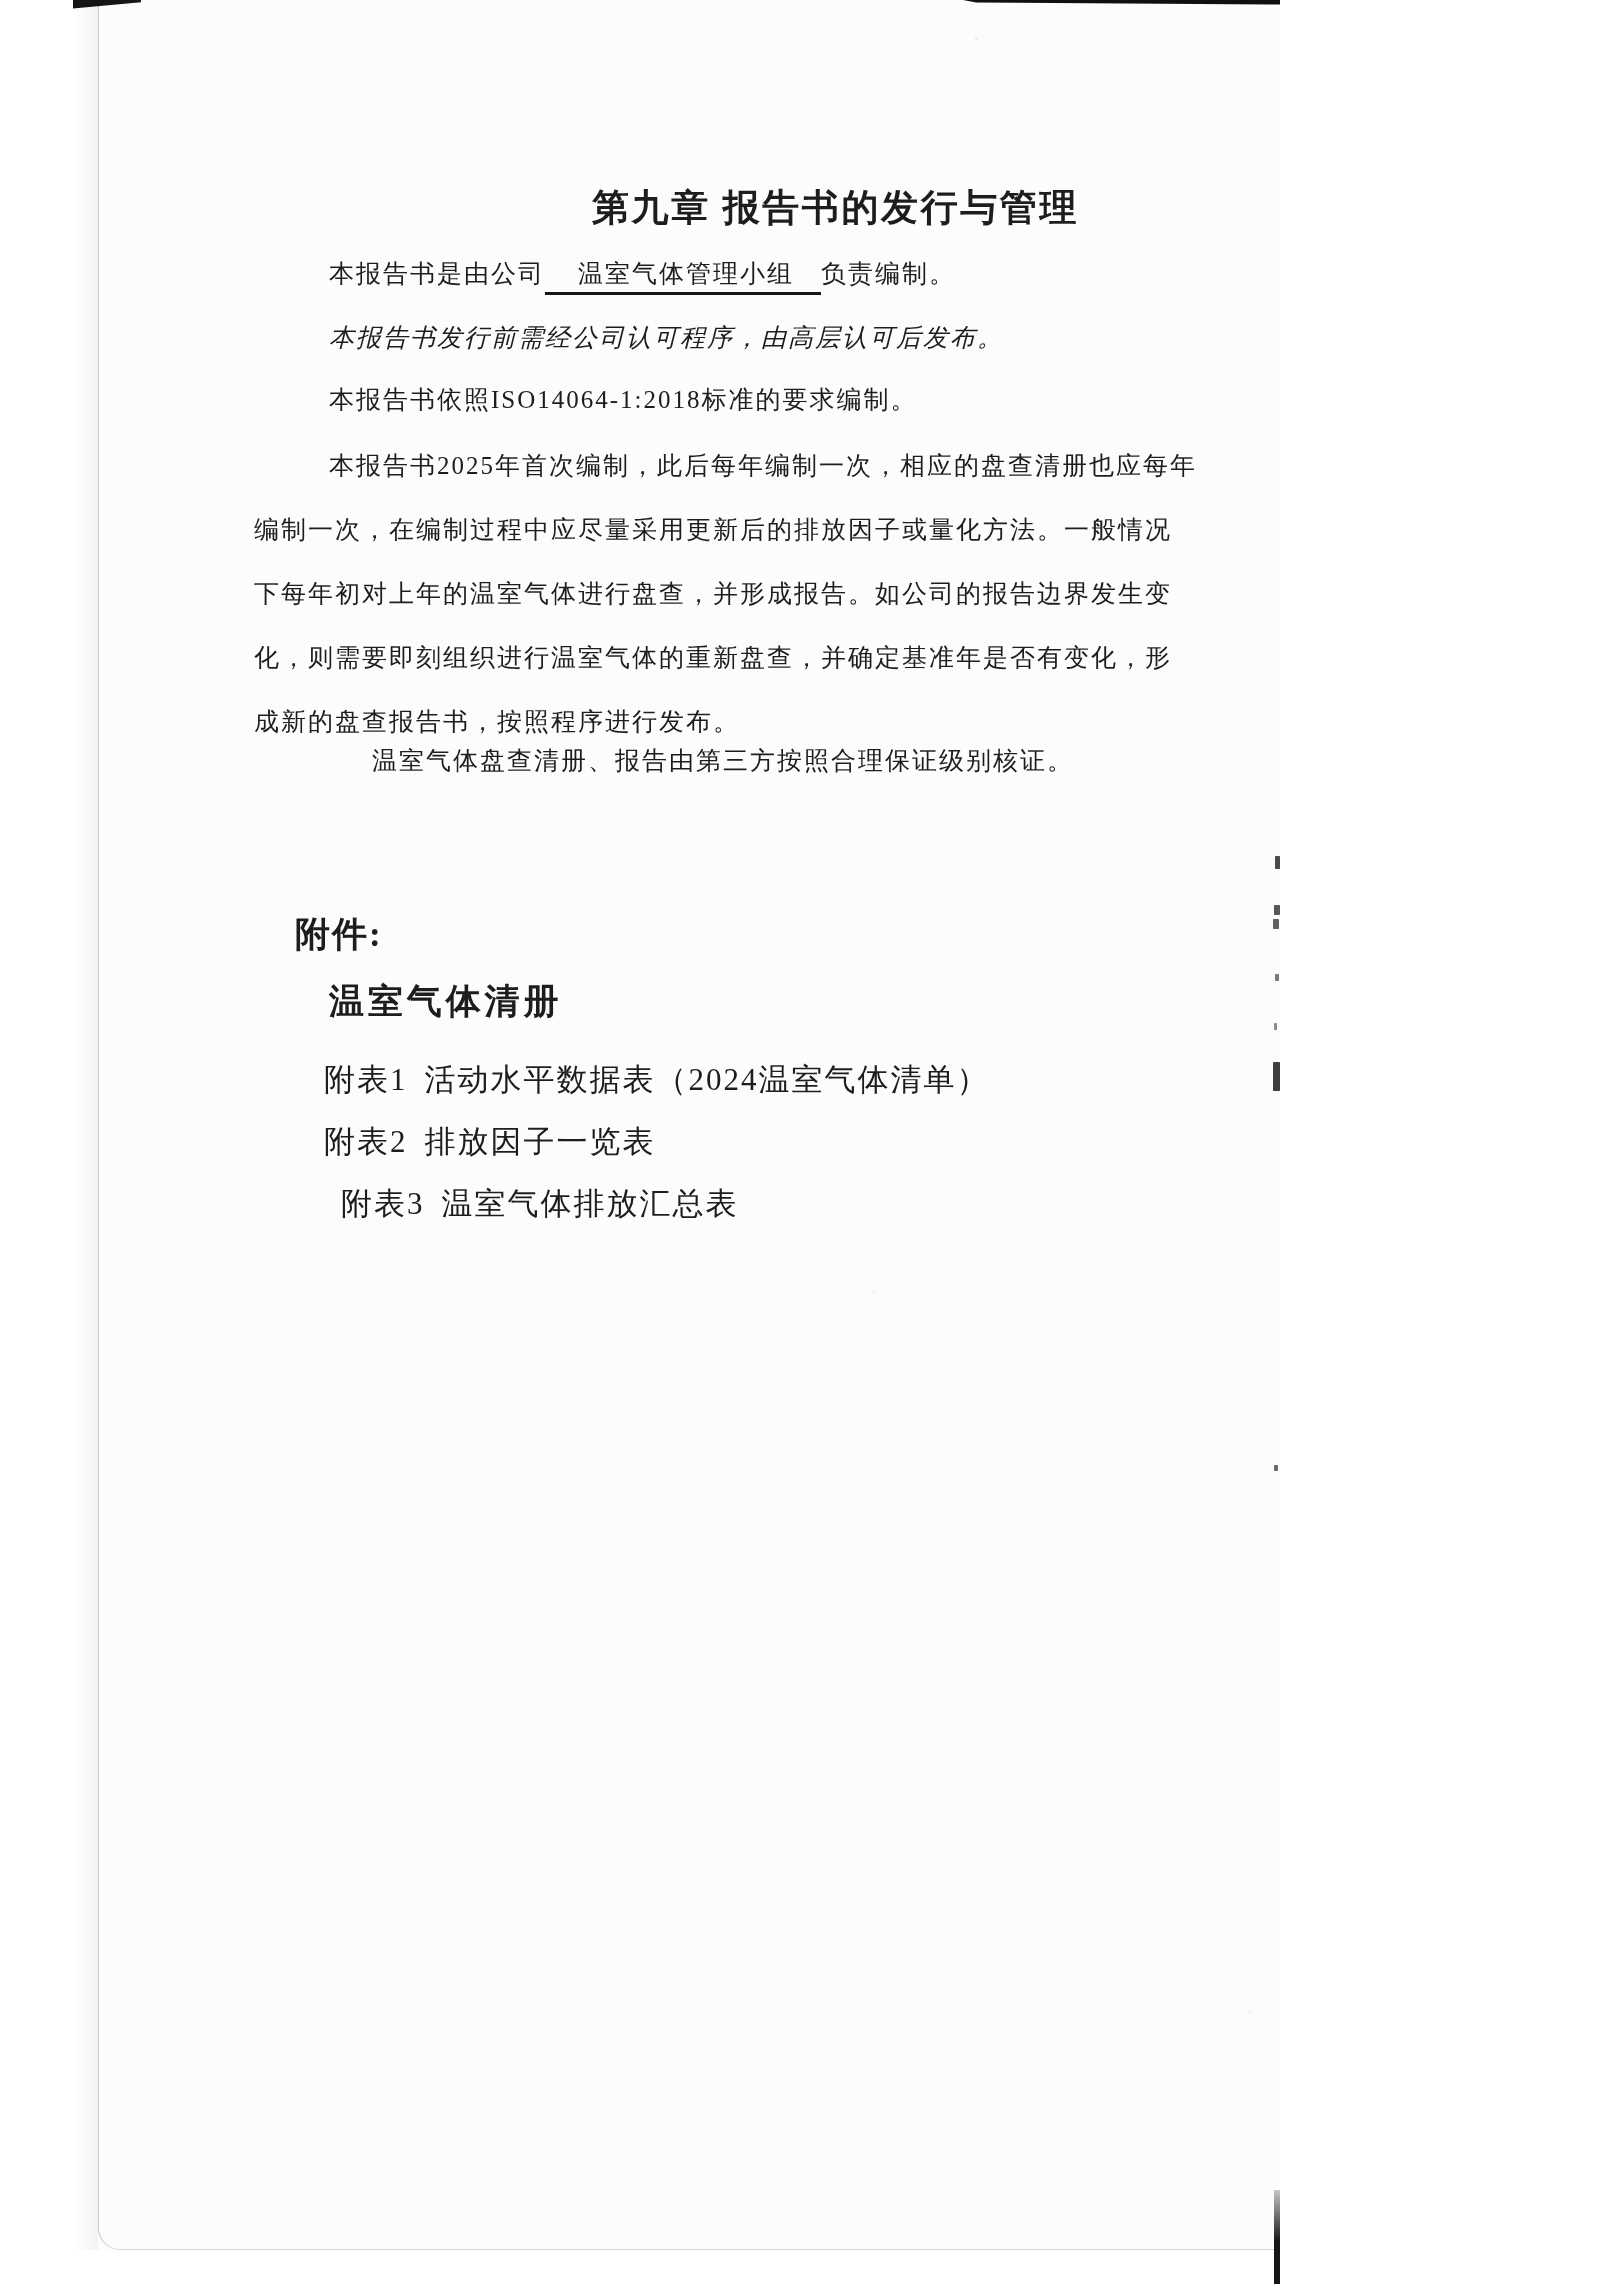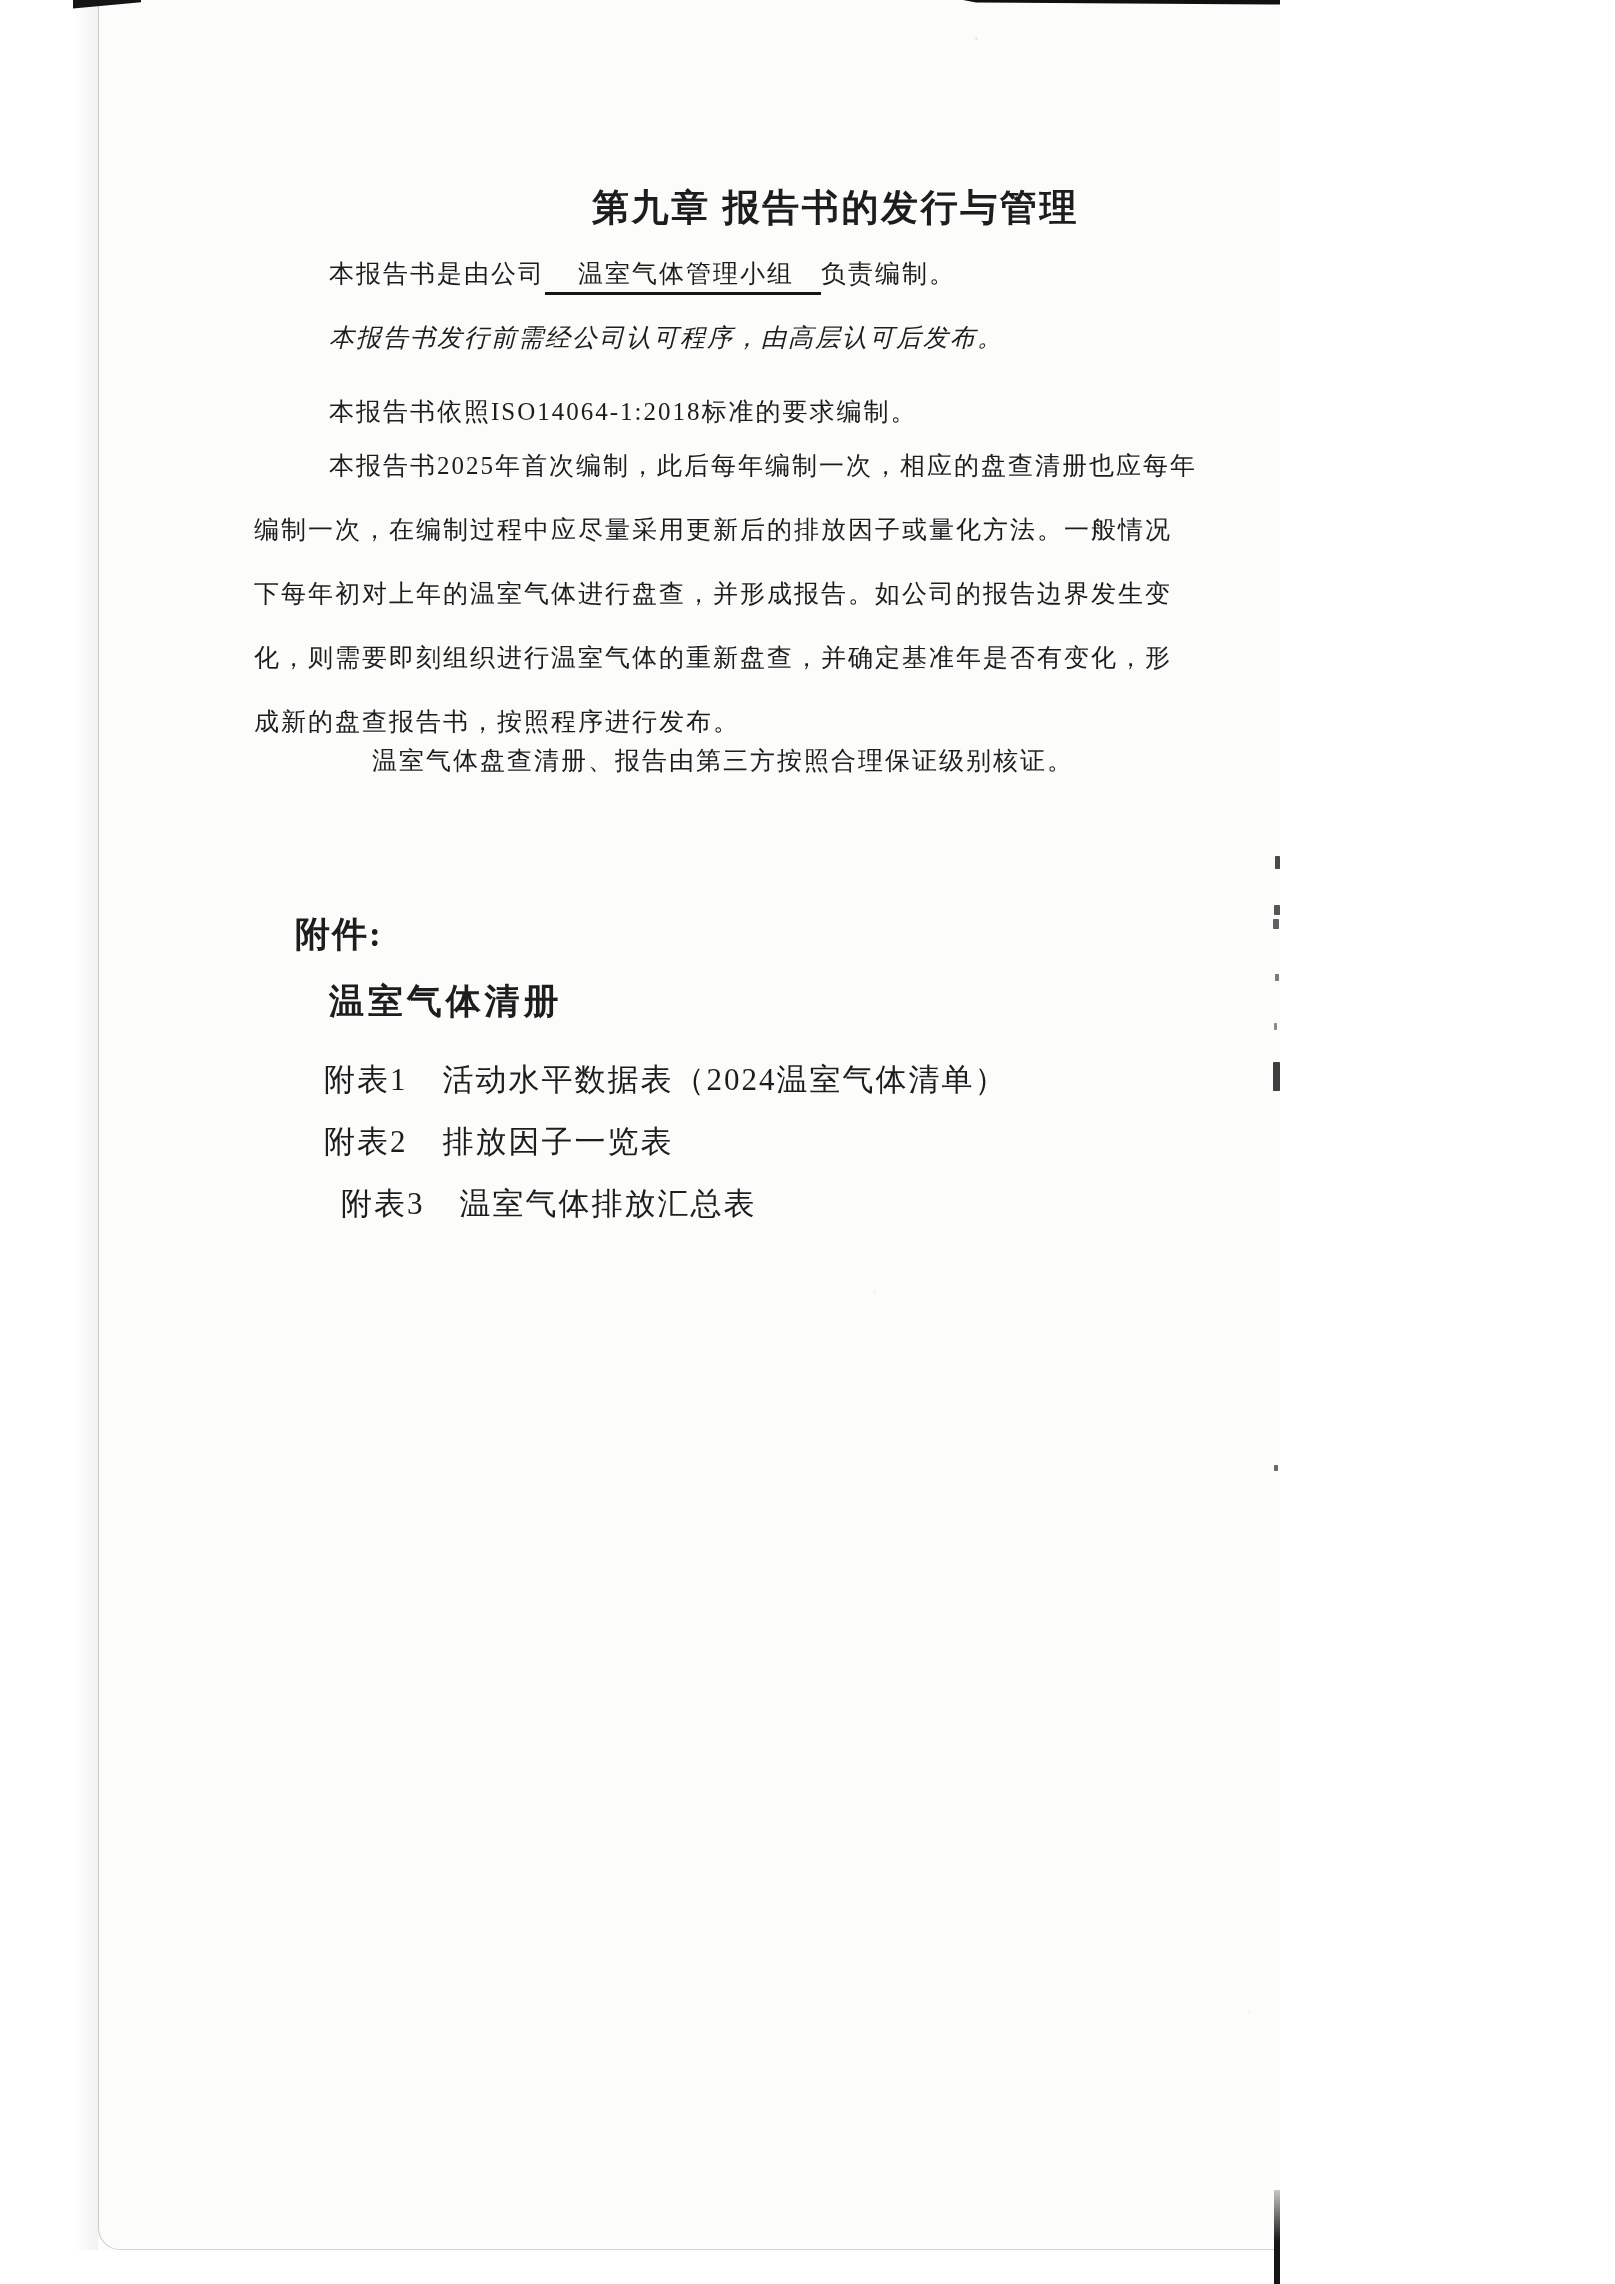--- a/index.html
+++ b/index.html
@@ -93,28 +93,28 @@
   .body-line { font-size: 25px; letter-spacing: 2px; }
   .indent { left: 329px; }
   .flush  { left: 254px; }
   .blank-underline {
     display: inline-block;
     border-bottom: 3.9px solid #161616;
     padding: 0 27px 4.6px 33px;
   }
   .attach-heading    { font-size: 35px; font-weight: 700; left: 295px; top: 916px; letter-spacing: 2px; }
   .attach-subheading { font-size: 35px; font-weight: 700; left: 329px; top: 983px; letter-spacing: 3.9px; text-align: center; }
-  .attach-row { display: flex; gap: 35px; font-size: 31px; letter-spacing: 2px; left: 324px; }
+  .attach-row { display: flex; gap: 17px; font-size: 31px; letter-spacing: 2px; left: 324px; }
   .row-1 { top: 1064px; }
   .row-2 { top: 1126px; }
   .row-3 { top: 1188px; margin-left: 17px; }
 
   .l1 { top: 261px;  }
   .l2 { top: 325px; font-style: italic;  }
-  .l3 { top: 399px; text-align: right;  }
+  .l3 { top: 387px; text-align: right;  }
   .l4 { top: 453px;  }
   .l5 { top: 517px;  }
   .l6 { top: 581px;  }
   .l7 { top: 645px;  }
   .l8 { top: 709px; }
   .l9 { top: 748px; margin-left: 43px; }
 </style>
 </head>
 <body>
 

